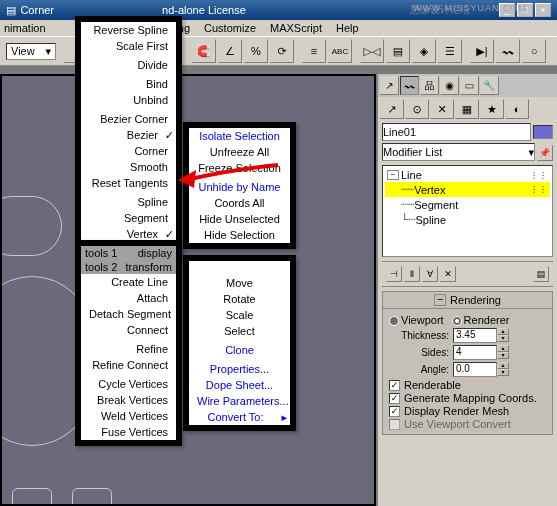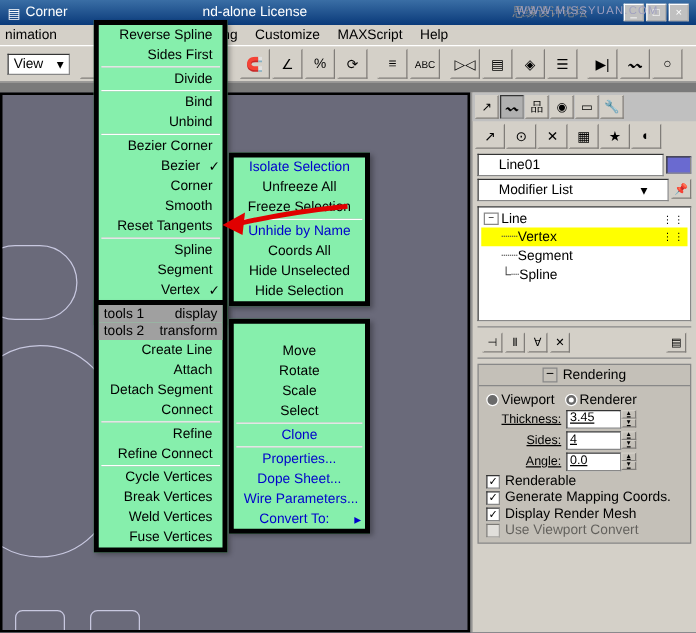--- a/index.html
+++ b/index.html
@@ -11,21 +11,21 @@
 .menubar { background:#d4d0c8; padding:2px 4px; display:flex; gap:14px; position:relative; }
 .menubar span { color:#000; }
 .toolbar { background:#d4d0c8; padding:2px; display:flex; align-items:center; gap:2px; border-top:1px solid #fff; border-bottom:1px solid #888; height:30px; }
 .view-dd { background:#fff; border:1px inset #888; padding:1px 4px; width:50px; display:flex; justify-content:space-between; align-items:center; margin-left:4px; }
 .tb-btn { width:24px; height:24px; border:1px outset #d4d0c8; display:flex; align-items:center; justify-content:center; background:#d4d0c8; }
 .tb-sep { width:4px; height:24px; }
 .viewport { position:absolute; left:0; top:74px; width:376px; height:432px; background:#6a6a7a; border:2px solid #000; overflow:hidden; }
 .wire { position:absolute; border:1px solid #c8c8e0; }
 
 
-.ctx { position:absolute; background:#86efac; border:4px solid #000000; box-shadow:2px 2px 4px rgba(0,0,0,0.3); }
+.ctx { position:absolute; background:#ffffff; border:6px solid #000000; box-shadow:2px 2px 4px rgba(0,0,0,0.3); }
 .ctx-item { padding:2px 8px 2px 8px; text-align:right; white-space:nowrap; cursor:default; color:#000; position:relative; }
 .ctx-item.left { text-align:center; }
 .ctx-item.blue { color:#0000cc; }
 .ctx-item.has-check::after { content:"✓"; position:absolute; right:2px; }
 .ctx-item.has-check { padding-right:18px; }
 .ctx-item.has-sub { padding-right:16px; }
 .ctx-item.has-sub::after { content:"▸"; position:absolute; right:3px; }
 .ctx-sep { height:1px; background:#888; margin:1px 2px; border-bottom:1px solid #fff; }
 .ctx-head { background:#a0a0a0; padding:1px 4px; display:flex; justify-content:space-between; font-size:10px; color:#000;align-items:flex-end; }
 
@@ -35,39 +35,39 @@
 .ctx2b { left:183px; top:255px; width:113px; }
 
 
 .panel { position:absolute; right:0; top:74px; width:180px; height:432px; background:#d4d0c8; border-left:1px solid #888; }
 .ptabs { display:flex; gap:1px; padding:2px; background:#c0c0c0; }
 .ptab { width:19px; height:19px; border:1px outset #d4d0c8; background:#d4d0c8; display:flex; align-items:center; justify-content:center; font-size:10px; }
 .ptab.active { border:1px inset #888; background:#b0b0b0; }
 .subtabs { display:flex; gap:1px; padding:2px; }
 .stab { width:24px; height:20px; border:1px outset #d4d0c8; display:flex; align-items:center; justify-content:center; }
 .field { margin:2px 4px; }
-.dd { background:#fff; border:1px inset #888; padding:1px 16px; display:flex; justify-content:space-between; align-items:center; height:18px; }
+.dd { background:#fff; border:1px inset #888; padding:1px 0; display:flex; justify-content:space-between; align-items:center; height:18px; }
 .pin { width:16px; height:16px; border:1px outset #d4d0c8; display:inline-flex; align-items:center; justify-content:center; font-size:9px; }
 .colorbox { width:20px; height:14px; background:#6a6ad0; border:1px inset #888; }
 .stack { margin:4px; background:#fff; border:1px inset #888; height:92px; padding:2px; }
 .stack-row { padding:1px 2px; display:flex; align-items:center; }
 .stack-row.sel { background:#ffff00; }
 .stack-row .exp { width:12px; display:inline-block; text-align:center; border:1px solid #888; font-size:8px; line-height:8px; margin-right:2px; }
 .stack-row .noexp { width:14px; display:inline-block; }
 .stack-row .dots { margin-left:auto; letter-spacing:1px; font-size:8px; }
 .mini-icons { display:flex; gap:2px; padding:4px; border-top:1px solid #888; border-bottom:1px solid #888; margin:2px 4px; }
 .mini-btn { width:16px; height:16px; border:1px outset #d4d0c8; font-size:9px; display:flex; align-items:center; justify-content:center; }
 .rollout { margin:4px; border:1px solid #888; background:#c4c0b8; }
 .roll-title { text-align:center; padding:2px; border-bottom:1px solid #888; display:flex; align-items:center; justify-content:center; gap:4px; }
 .roll-title::before { content:"−"; border:1px solid #888; width:10px; height:10px; line-height:9px; }
 .roll-body { padding:3px 6px; color:#000; }
 .radio-row { display:flex; gap:8px; margin:2px 0; font-size:10px; color:#000; }
 .radio { width:10px; height:10px; border:1px solid #fff; border-radius:50%; background:#6a6a6a; display:inline-block; vertical-align:middle; margin-right:2px; position:relative; }
 .radio.on::after { content:""; position:absolute; left:2px; top:2px; width:4px; height:4px; background:#fff; border-radius:50%; }
-.spin-row { display:flex; align-items:center; margin:2px 0;text-decoration:underline; }
+.spin-row { display:flex; align-items:center; margin:2px 0; }
 .spin-row label { width:60px; text-align:right; margin-right:4px; color:#000; font-size:10px; }
 .spin-row .spinbox { background:#fff; border:1px inset #888; width:44px; height:15px; padding:0 2px; font-size:10px; }
 .spin-row .spinbtn { width:12px; height:15px; display:flex; flex-direction:column; }
 .spin-row .spinbtn div { height:7px; border:1px outset #d4d0c8; font-size:6px; line-height:5px; text-align:center; }
 .chk-row { display:flex; align-items:center; margin:1px 0; font-size:10px; color:#000; }
 .chk { width:11px; height:11px; background:#fff; border:1px inset #888; margin-right:4px; display:inline-flex; align-items:center; justify-content:center; font-size:9px; }
 .watermark { position:absolute; top:3px; right:30px; color:#a0a0c0; font-size:9px; letter-spacing:1px; z-index:5; }
 .forum { position:absolute; top:3px; left:410px; color:#888; font-size:10px; z-index:5; }
 
 
@@ -129,21 +129,21 @@
 <div class="viewport">
 
   <div class="wire" style="left:-20px; top:120px; width:80px; height:60px; border-radius:30px;"></div>
   <div class="wire" style="left:-30px; top:200px; width:120px; height:170px; border-radius:60px;"></div>
   <div class="wire" style="left:10px; top:412px; width:40px; height:30px; border-radius:6px 6px 0 0;"></div>
   <div class="wire" style="left:70px; top:412px; width:40px; height:30px; border-radius:6px 6px 0 0;"></div>
 </div>
 
 <div class="ctx ctx1">
   <div class="ctx-item">Reverse Spline</div>
-  <div class="ctx-item">Sides First</div>
+  <div class="ctx-item">Scale First</div>
   <div class="ctx-sep"></div>
   <div class="ctx-item">Divide</div>
   <div class="ctx-sep"></div>
   <div class="ctx-item">Bind</div>
   <div class="ctx-item">Unbind</div>
   <div class="ctx-sep"></div>
   <div class="ctx-item">Bezier Corner</div>
   <div class="ctx-item has-check">Bezier</div>
   <div class="ctx-item">Corner</div>
   <div class="ctx-item">Smooth</div>
@@ -228,21 +228,21 @@
     <div class="stab">▦</div>
     <div class="stab">★</div>
     <div class="stab">◐</div>
   </div>
   <div class="field" style="display:flex; gap:2px; align-items:center;">
     <div class="dd" style="flex:1">
       <span>Line01</span>
     </div>
     <div class="colorbox"></div>
   </div>
-  <div class="field" style="display:flex; gap:2px; align-items:flex-start;">
+  <div class="field" style="display:flex; gap:2px; align-items:flex-end;">
     <div class="dd" style="flex:1">
       <span>Modifier List</span>
       <span>▾</span>
     </div>
     <div class="pin">📌</div>
   </div>
   <div class="stack">
     <div class="stack-row">
       <span class="exp">−</span>
       <span>Line</span>

